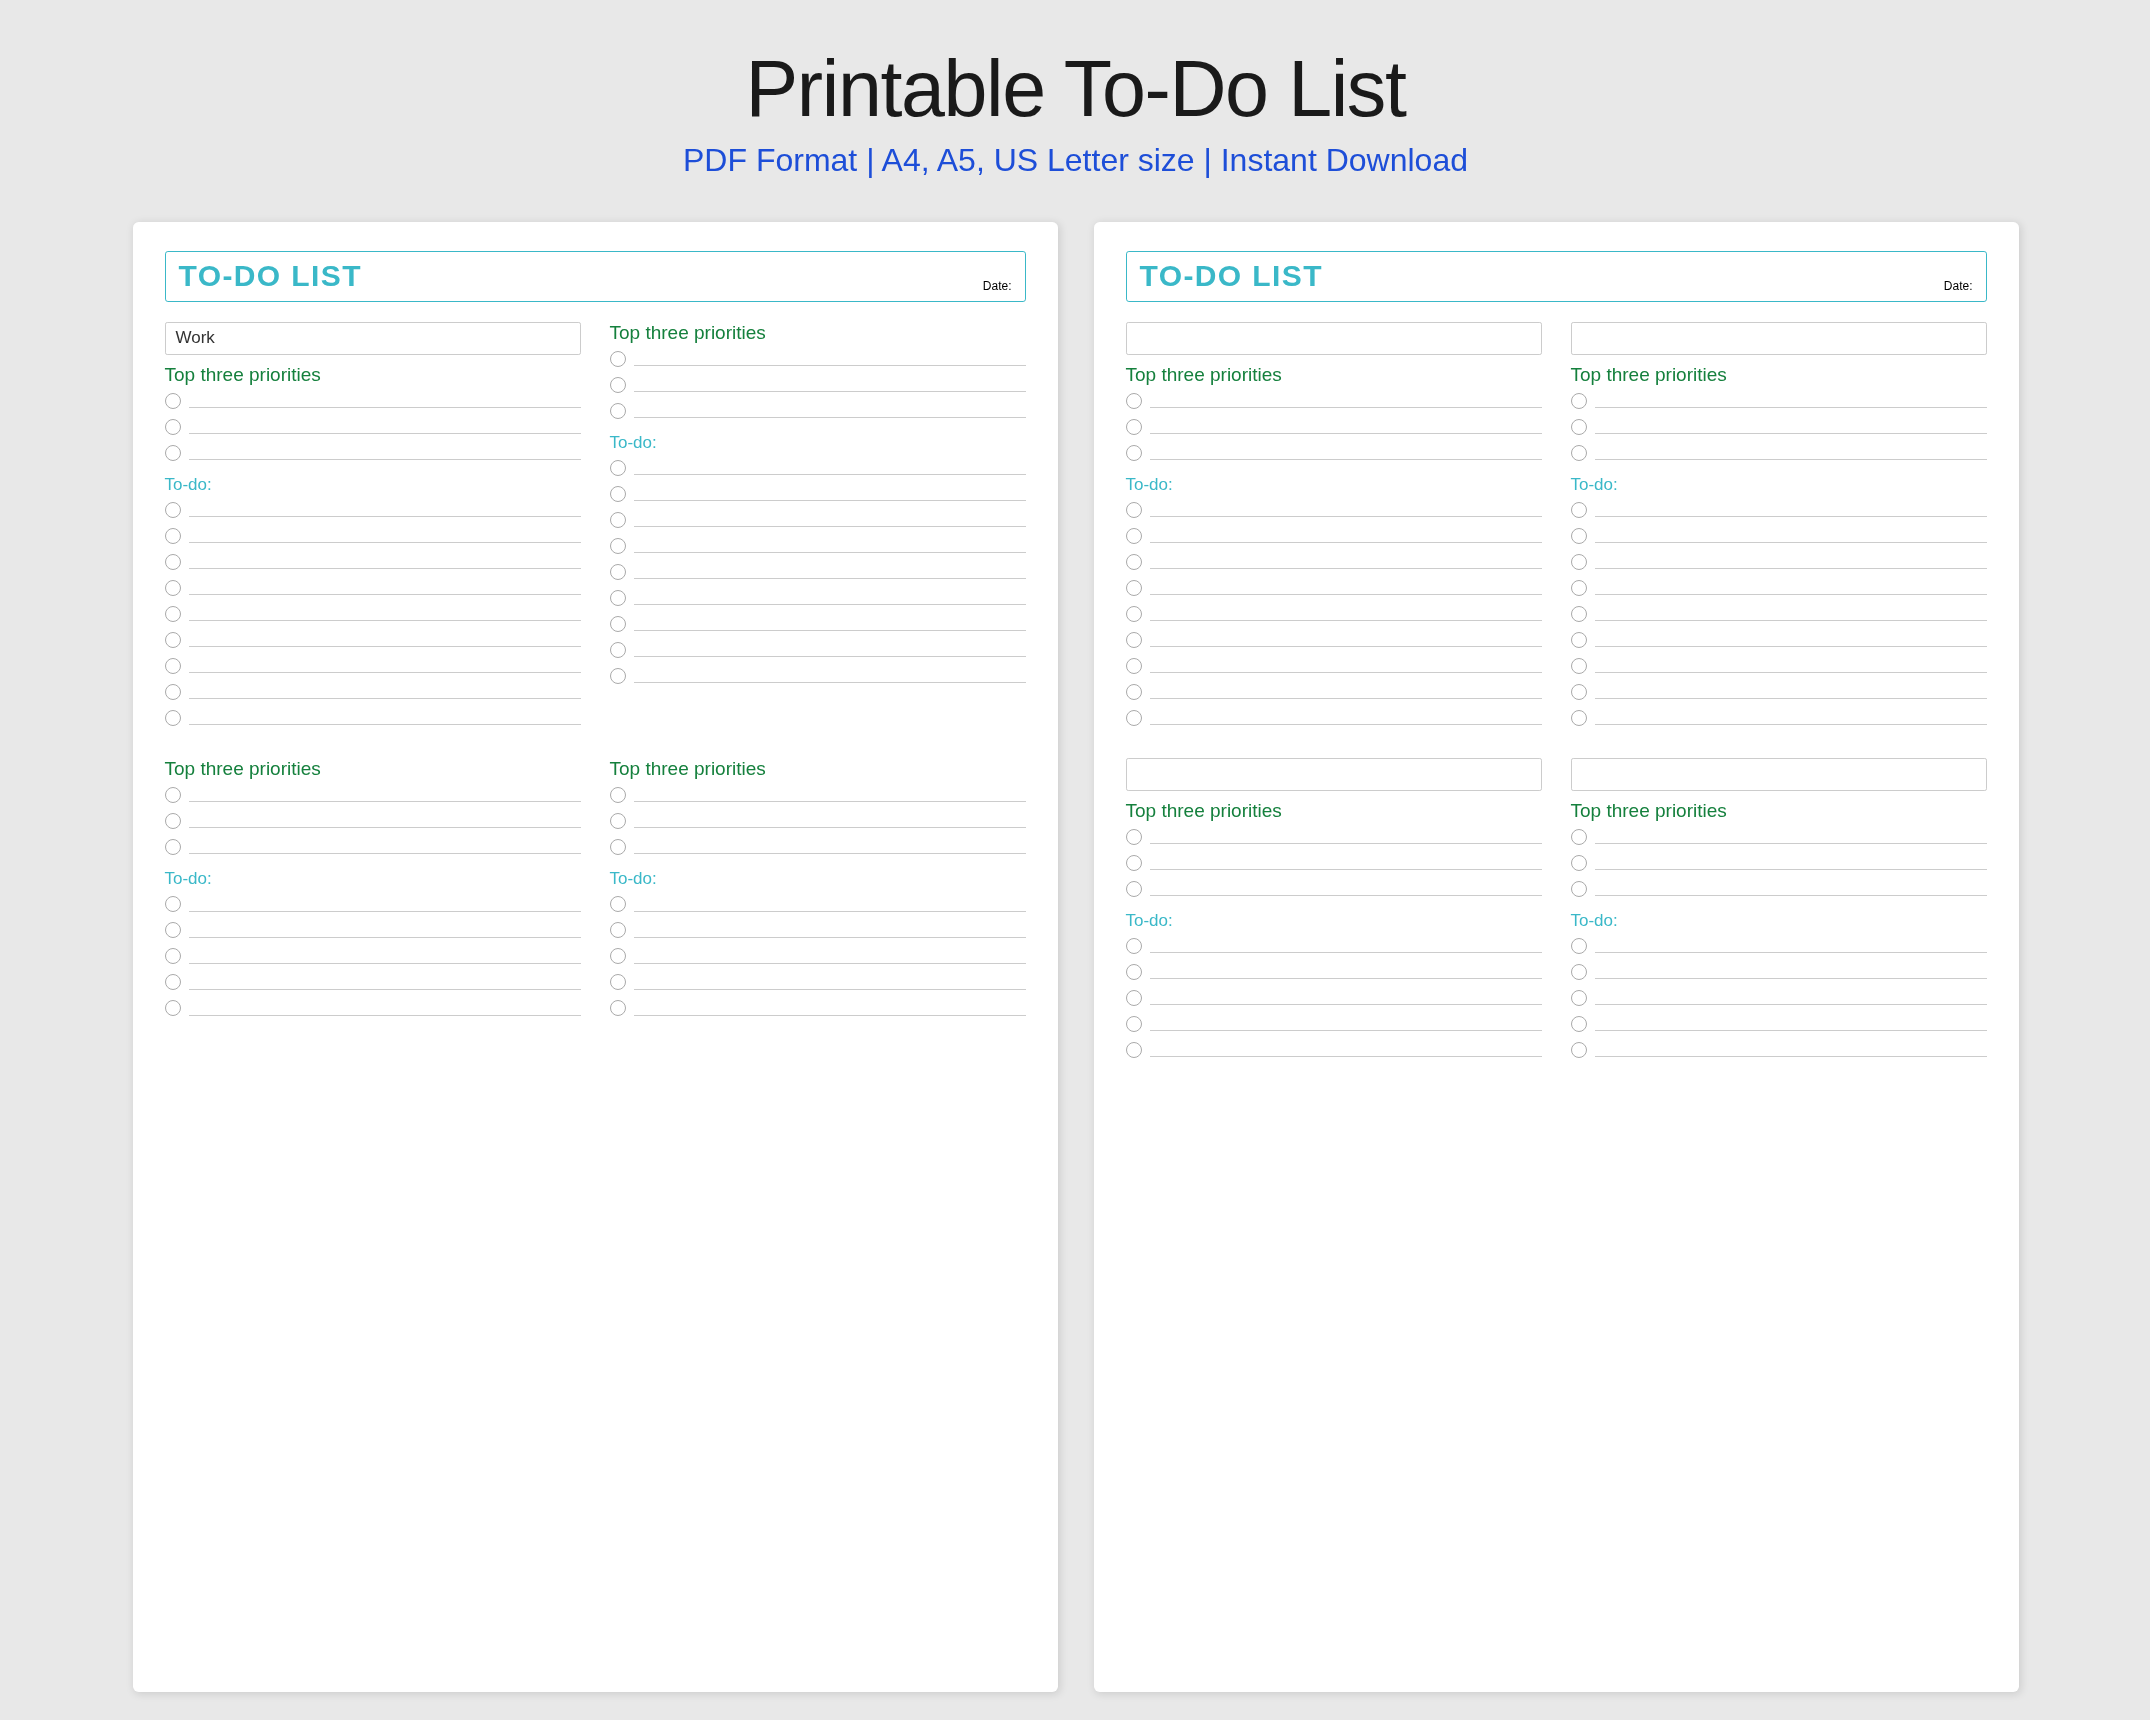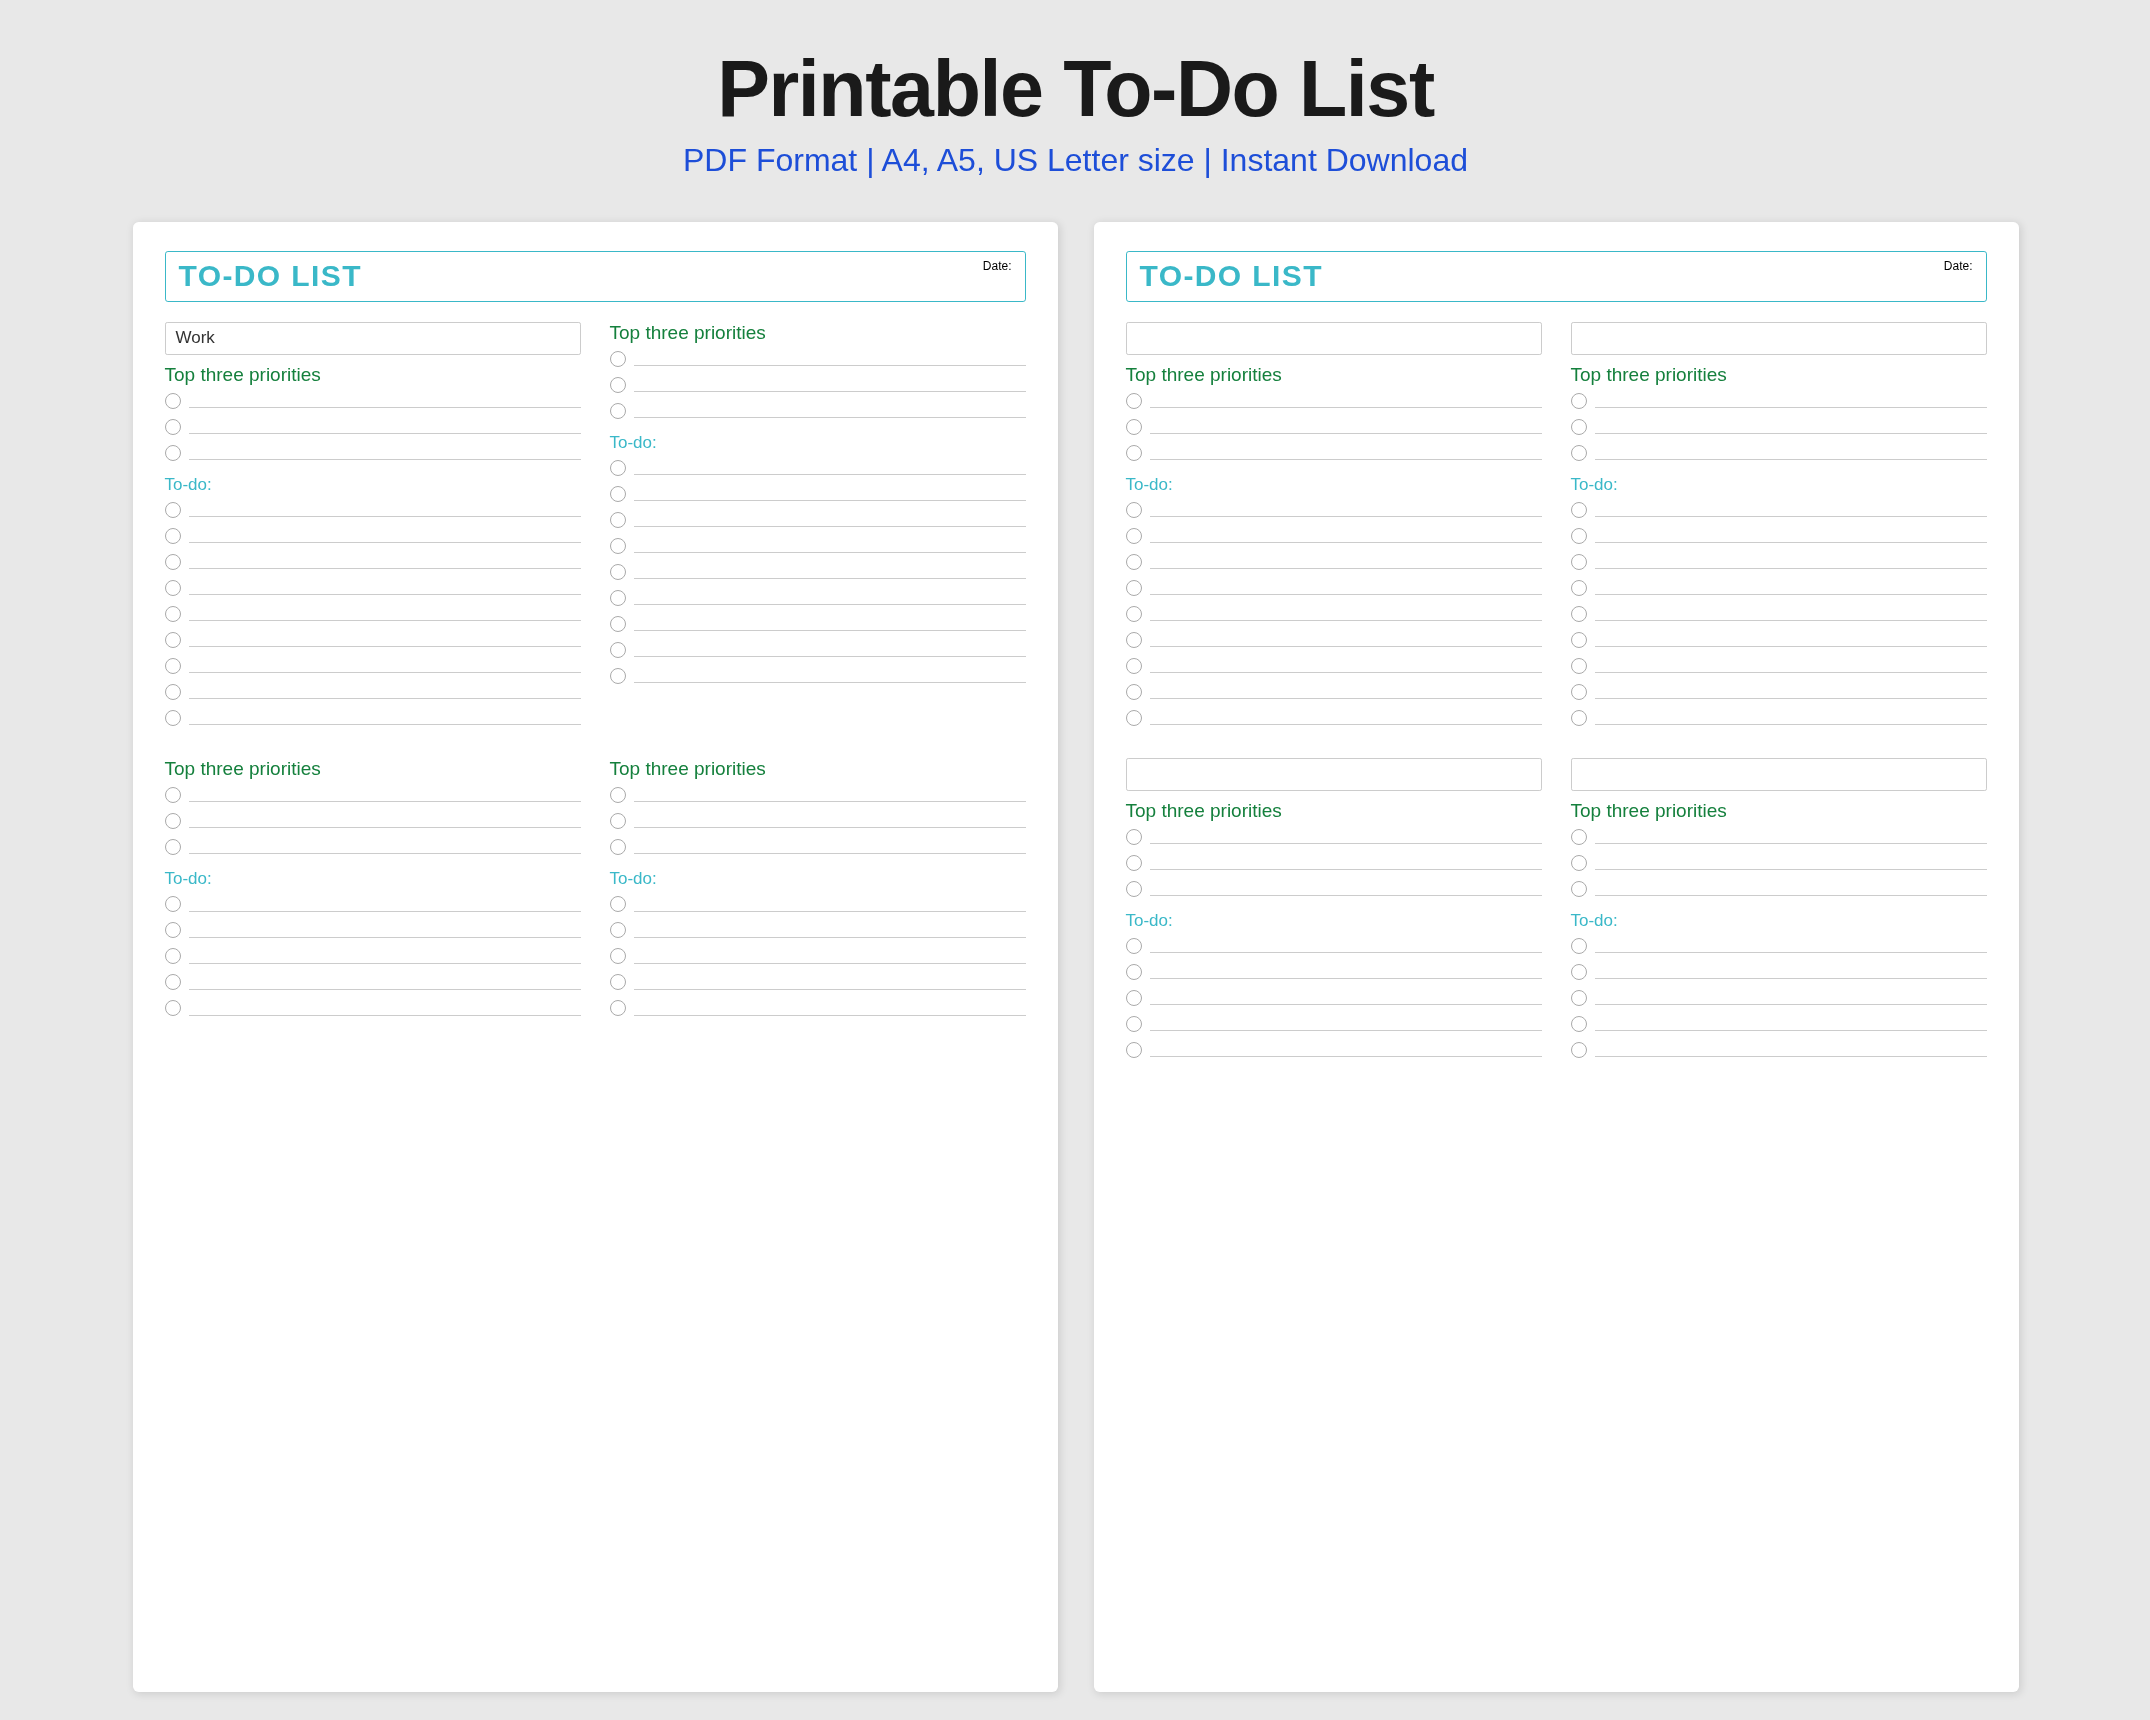--- a/index.html
+++ b/index.html
@@ -8,21 +8,21 @@
       font-family: 'Arial', sans-serif;
       width: 2151px;
       height: 1721px;
       display: flex;
       flex-direction: column;
       align-items: center;
       padding: 43px 57px 29px;
     }
     .page-title {
       font-size: 79px;
-      font-weight: 700;
+      font-weight: 400;
       color: #1a1a1a;
       font-family: 'Arial Black', 'Arial', sans-serif;
       margin-bottom: 7.2px;
       letter-spacing: -1.4px;
     }
     .page-subtitle {
       font-size: 32px;
       color: #1d4ed8;
       margin-bottom: 43px;
       font-weight: 400;
@@ -36,21 +36,21 @@
     .sheet {
       background: #fff;
       border-radius: 5.7px;
       padding: 29px 32px;
       width: 925px;
       min-height: 1470px;
       box-shadow: 1.4px 1.4px 8.6px rgba(0,0,0,0.12);
     }
     .sheet-header {
       display: flex;
-      align-items: flex-start;
+      align-items: flex-end;
       border: 1.4px solid #3ab8c8;
       border-radius: 2.9px;
       padding: 7.2px 13px;
       margin-bottom: 20px;
     }
     .sheet-header-title {
       font-size: 30px;
       font-weight: 900;
       color: #3ab8c8;
       letter-spacing: 1.4px;

